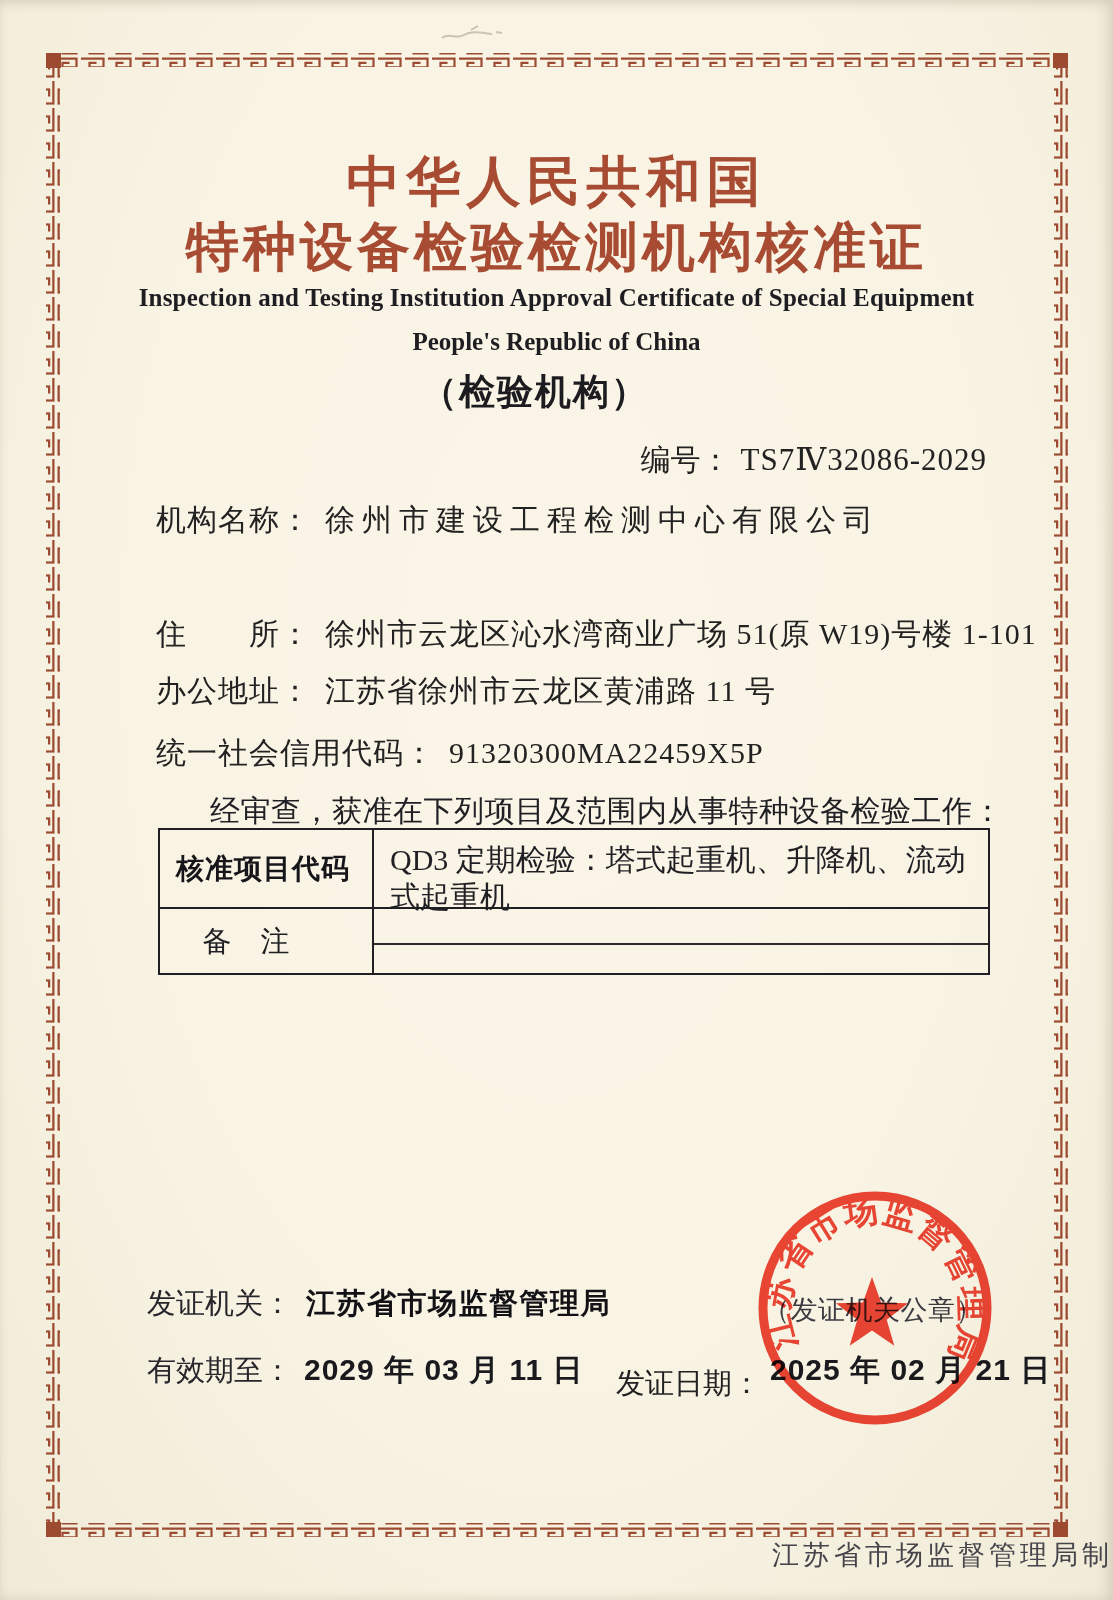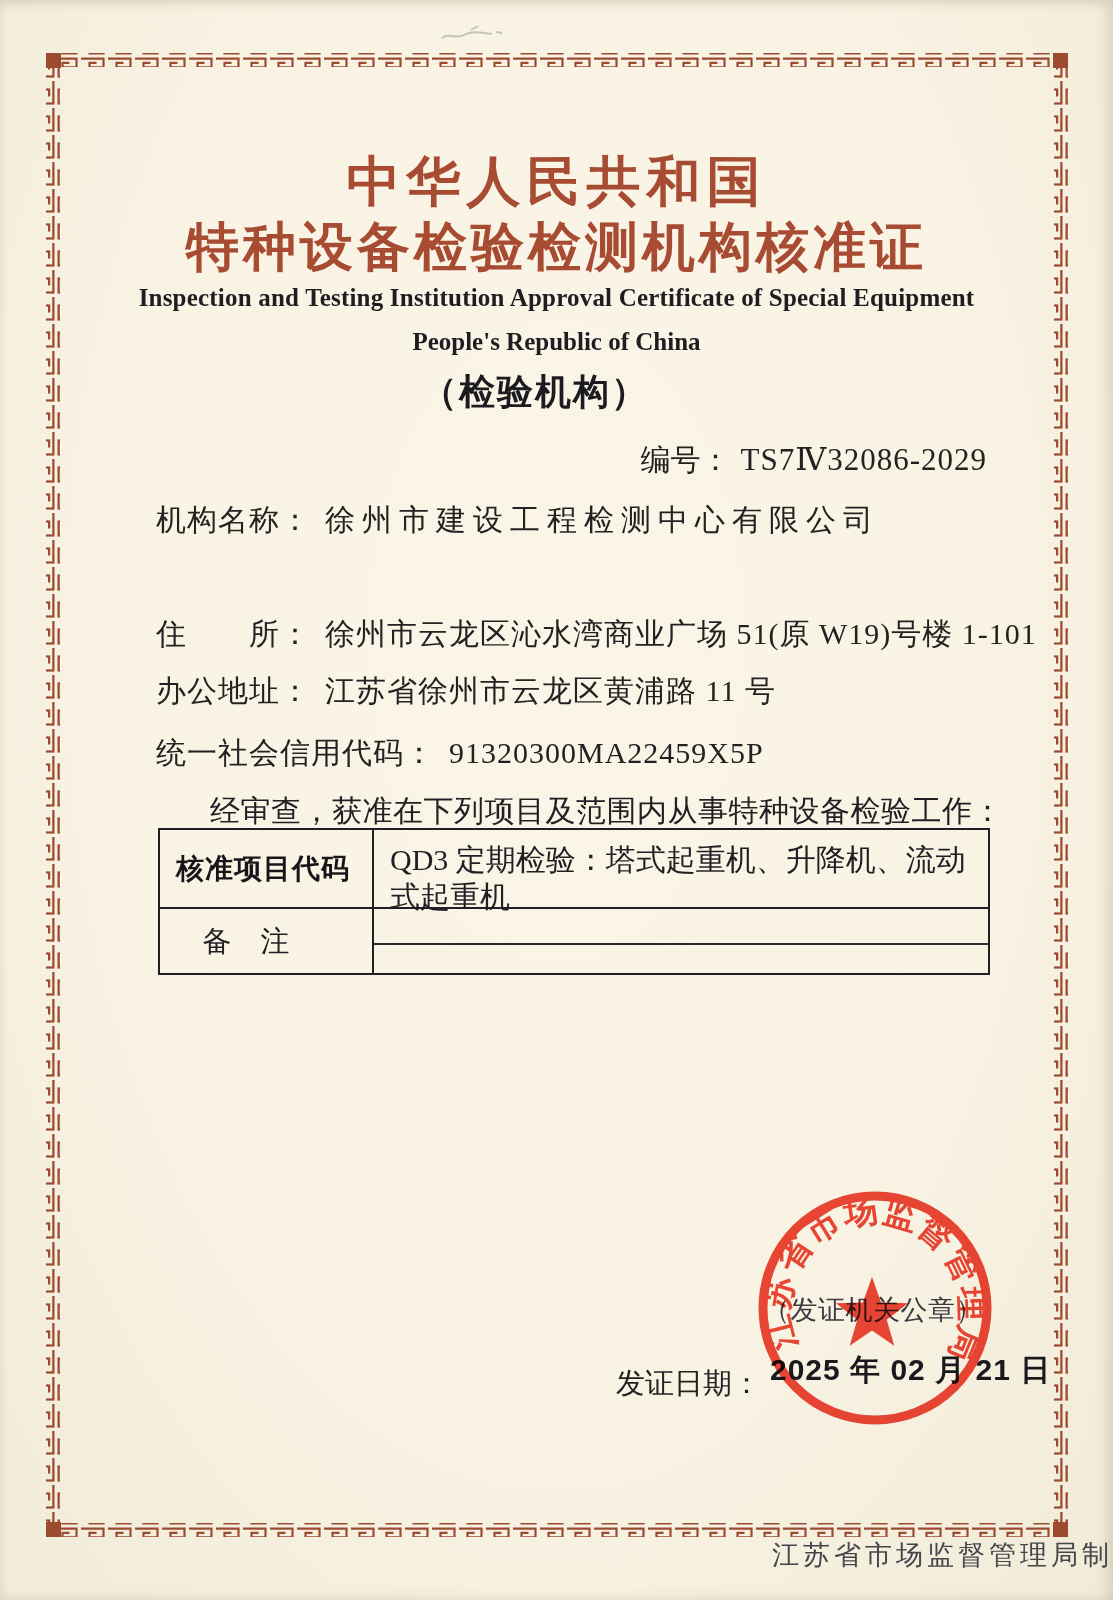--- a/index.html
+++ b/index.html
@@ -161,20 +161,26 @@
 
   <div class="abs tbl">
     <div class="vline"></div>
     <div class="hline1"></div>
     <div class="hline2"></div>
     <div class="cell-code-label">核准项目代码</div>
     <div class="cell-code-value">QD3 定期检验：塔式起重机、升降机、流动式起重机</div>
     <div class="cell-remark-label">备　注</div>
   </div>
 
+  <div class="abs issuer">
+    <span>发证机关：</span><span class="val">江苏省市场监督管理局</span>
+  </div>
+  <div class="abs valid">
+    <span>有效期至：</span><span class="val">2029 年 03 月 11 日</span>
+  </div>
   <div class="abs issue-label">发证日期：</div>
   <div class="abs seal-caption">（发证机关公章）</div>
   <div class="abs issue-date">2025 年 02 月 21 日</div>
 
   <svg class="abs seal" width="264" height="264" viewBox="0 0 264 264">
     <defs>
       <path id="sealArc" d="M 57.5,175 A 86 86 0 1 1 206.5,175" fill="none"></path>
     </defs>
     <circle cx="132" cy="132" r="112" fill="none" stroke="#ee3a2a" stroke-width="9"></circle>
     <polygon points="129,101 138.1,126.5 165.1,127.3 143.7,143.8 151.3,169.7 129,154.5 106.7,169.7 114.3,143.8 92.9,127.3 119.9,126.5" fill="#ee3a2a"></polygon>

